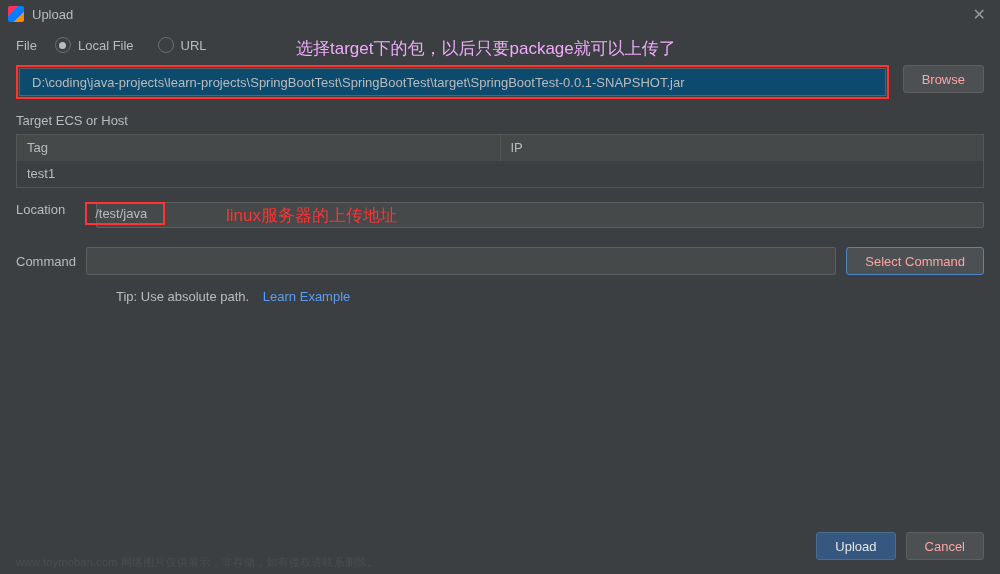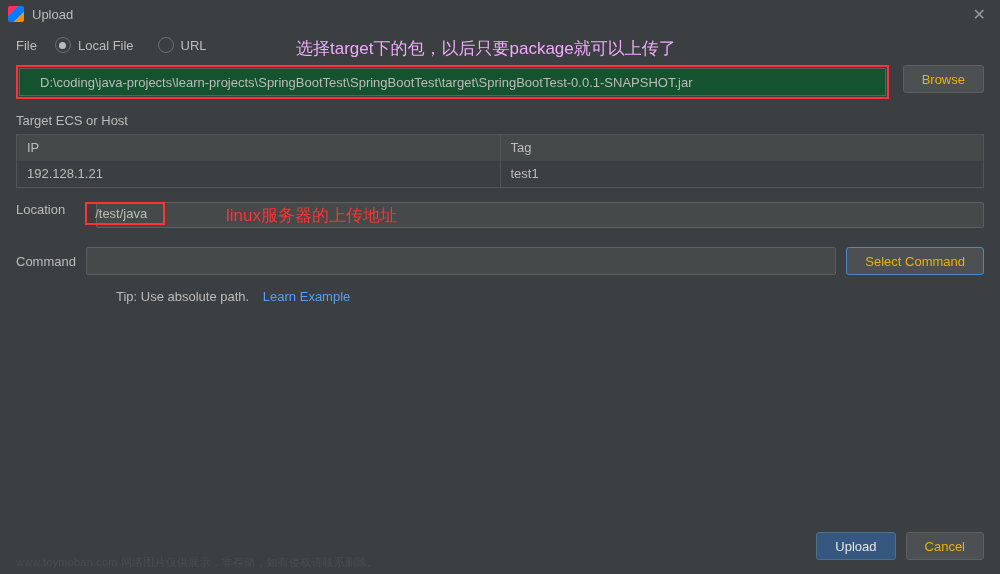--- a/index.html
+++ b/index.html
@@ -97,33 +97,33 @@
       align-items: stretch;
     }
     .file-input-box {
       flex: 1;
       border: 2px solid #ff3333;
       padding: 1px;
     }
     .text-input {
       width: 100%;
       height: 28px;
-      background: #14532d;
+      background: #0c4a6e;
       border: 1px solid #5e6060;
       color: #bbbbbb;
-      padding: 0 20px;
+      padding: 0 12px;
       font-size: 13px;
       outline: none;
     }
     .btn {
       height: 28px;
       padding: 0 18px;
       background: #4c5052;
       border: 1px solid #5e6060;
-      color: #eab308;
+      color: #fca5a5;
       font-size: 13px;
       cursor: pointer;
       border-radius: 3px;
       display: flex;
       align-items: center;
       justify-content: center;
     }
     .btn-primary {
       background: #365880;
       border: 1px solid #4c708c;
@@ -262,25 +262,24 @@
     </div>
     <button class="btn">
         <span>Browse</span>
       </button>
   </div>
 
   <div class="section-label">Target ECS or Host</div>
 
   <div class="table">
     <div class="table-header">
+      <div class="cell">Tag</div>
       <div class="cell">IP</div>
-      <div class="cell">Tag</div>
     </div>
     <div class="table-row">
-      <div class="cell">192.128.1.21</div>
       <div class="cell">test1</div>
     </div>
   </div>
 
   <div class="location-row">
     <span class="label">Location</span>
     <span class="location-value-box">
       <span>/test/java</span>
     </span>
     <div class="annotation-mid">linux服务器的上传地址</div>

